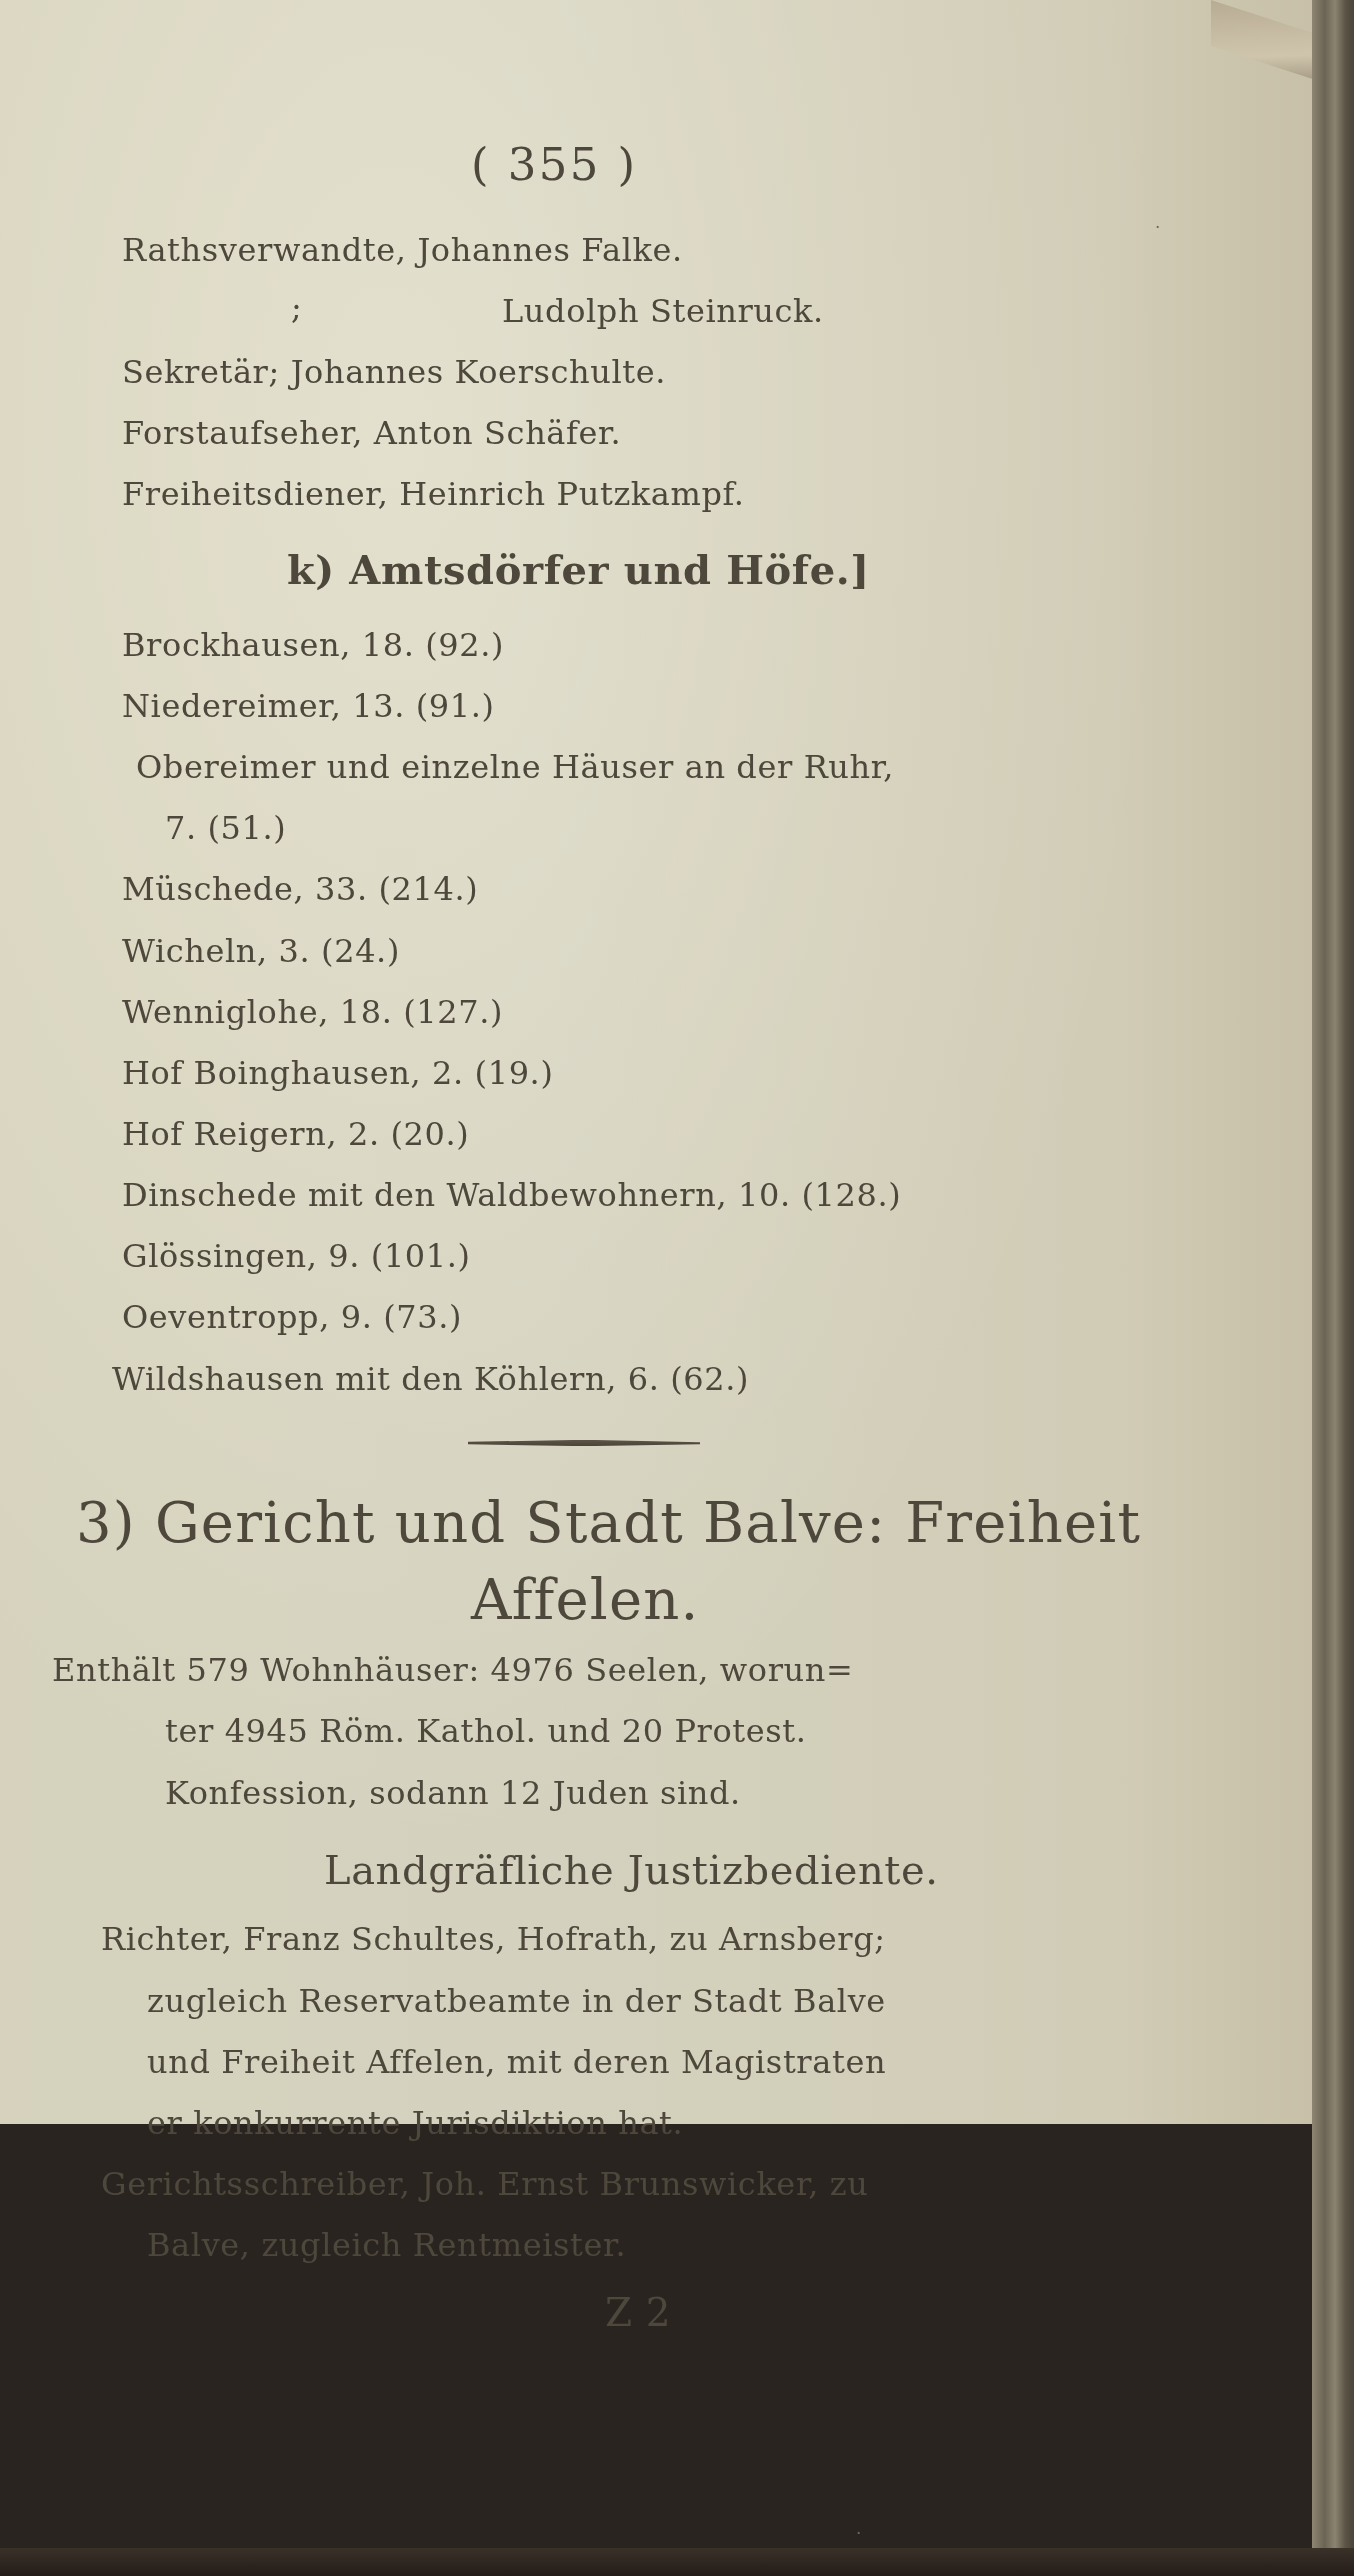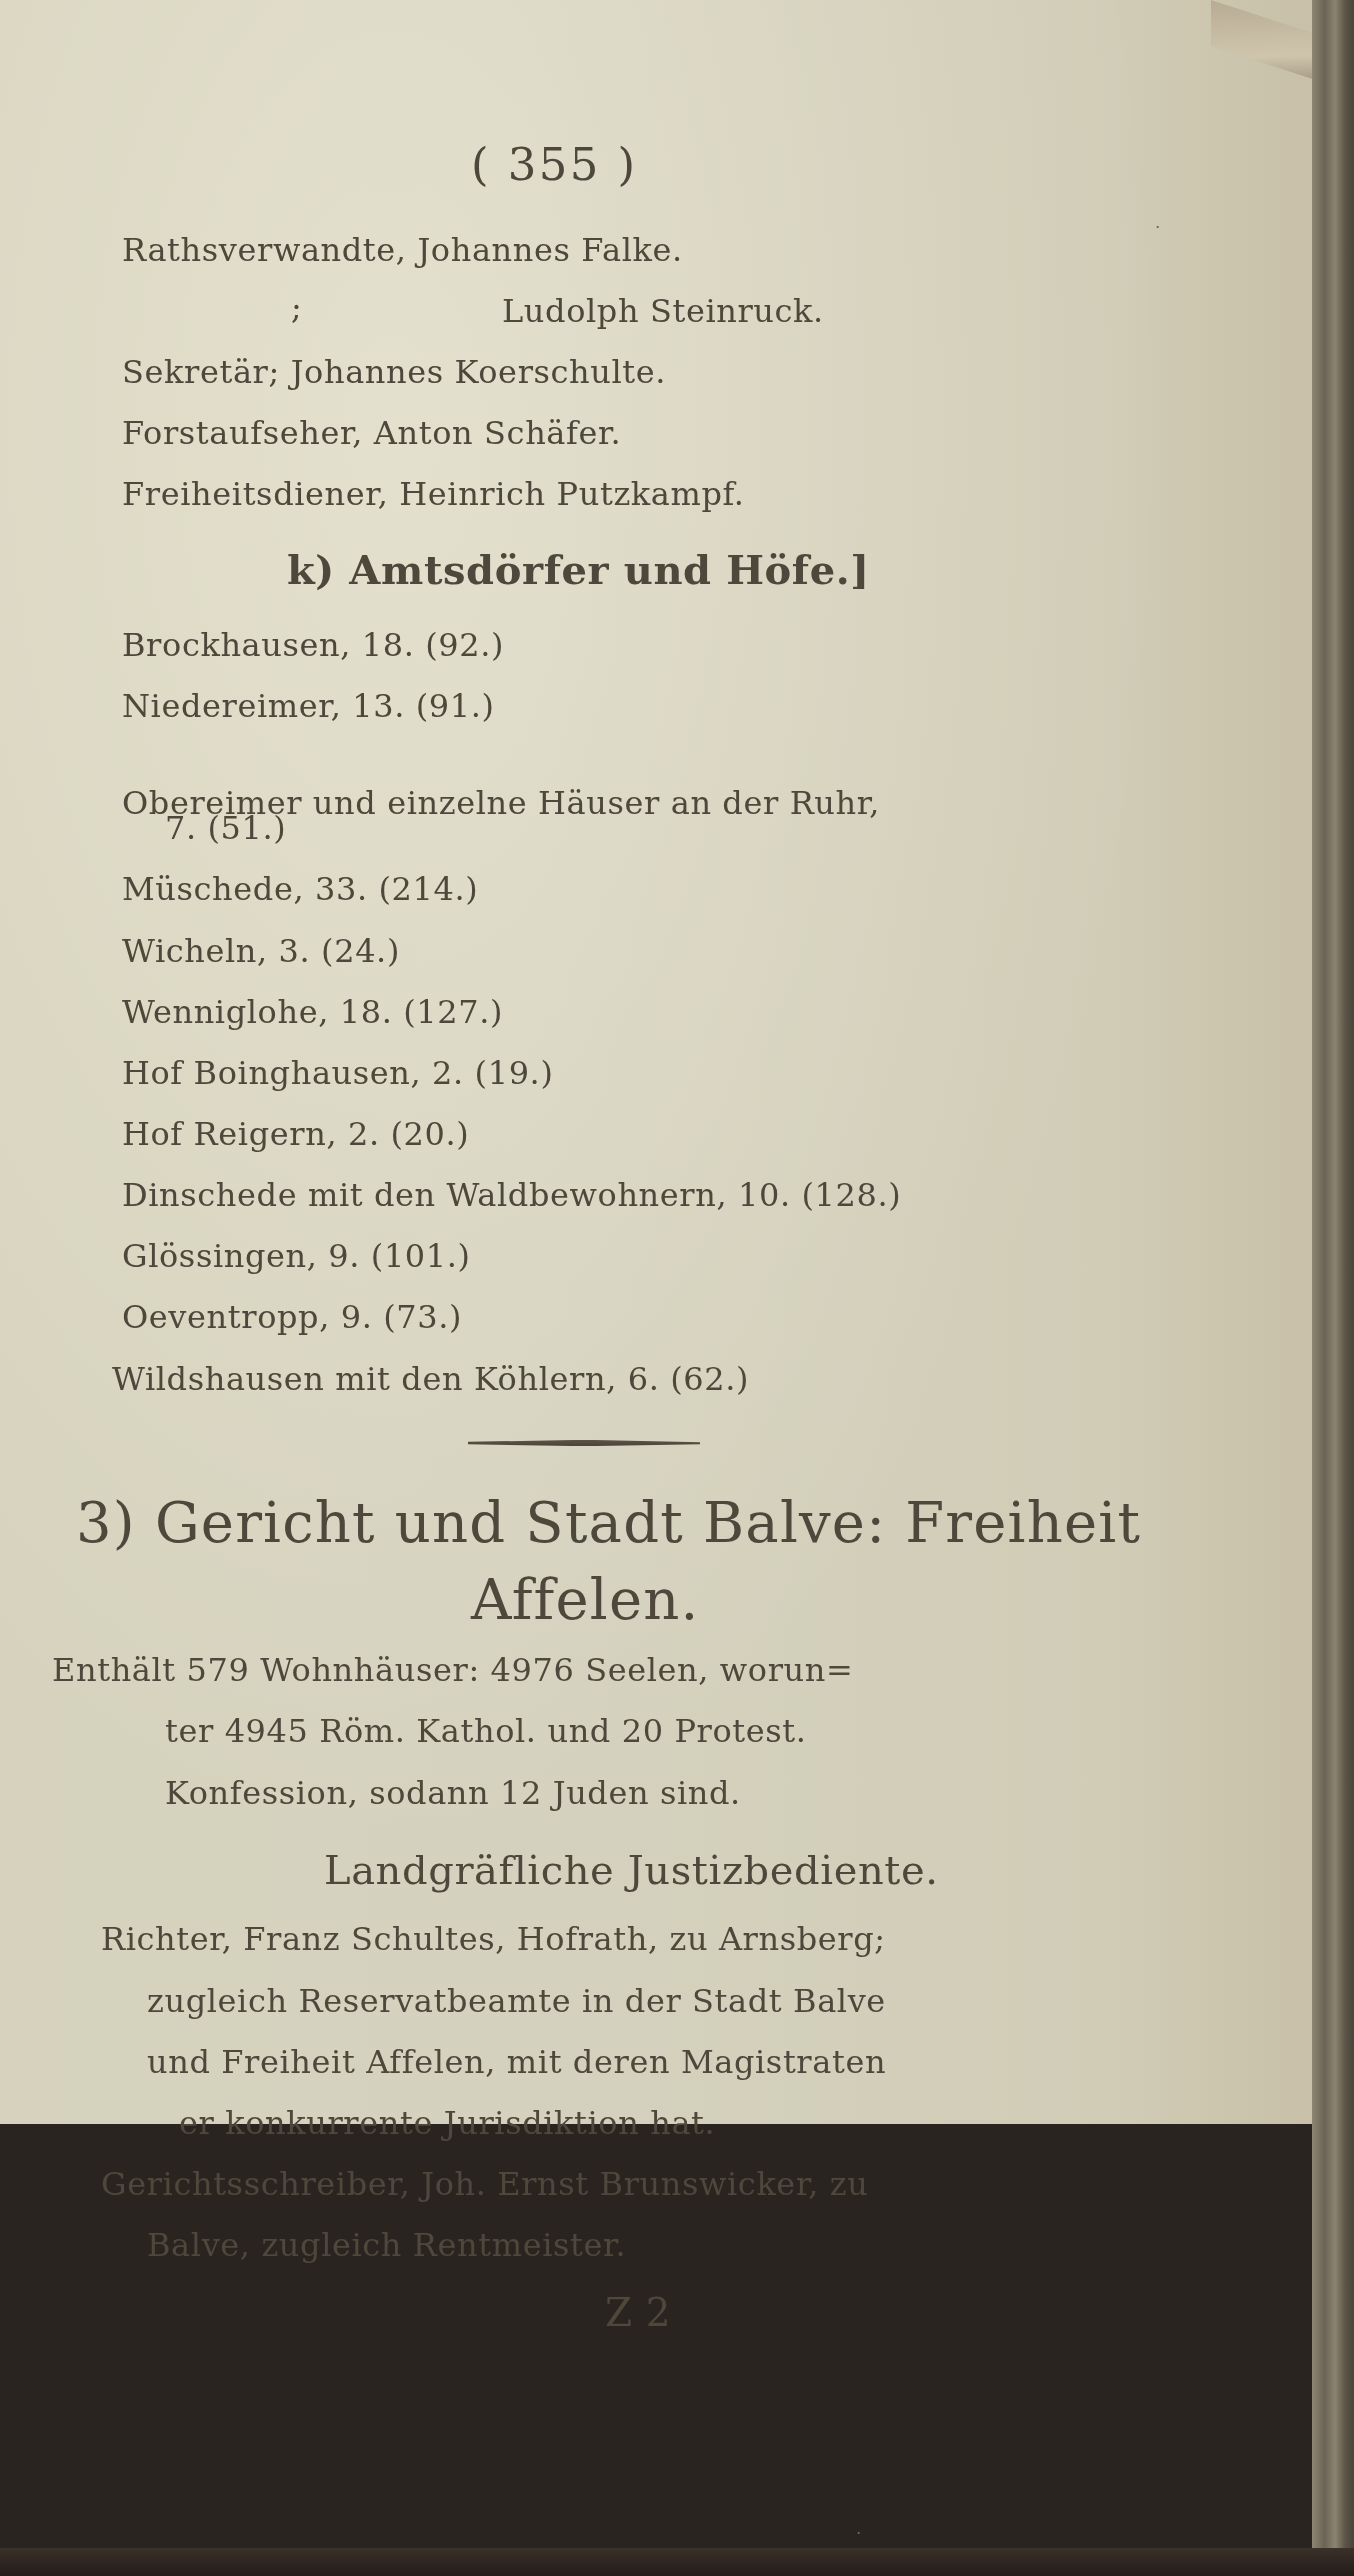--- a/index.html
+++ b/index.html
@@ -55,21 +55,21 @@
   <div class="line ink" style="left:291px; top:292px;">;</div>
   <div class="line ink" style="left:502px; top:295px;">Ludolph Steinruck.</div>
   <div class="line ink" style="left:122px; top:356px;">Sekretär; Johannes Koerschulte.</div>
   <div class="line ink" style="left:122px; top:417px;">Forstaufseher, Anton Schäfer.</div>
   <div class="line ink" style="left:122px; top:478px;">Freiheitsdiener, Heinrich Putzkampf.</div>
 
   <div class="line ink subhead" style="left:287px; top:550px;font-weight:bold;">k) Amtsdörfer und Höfe.]</div>
 
   <div class="line ink" style="left:122px; top:629px;text-align:center;">Brockhausen, 18. (92.)</div>
   <div class="line ink" style="left:122px; top:690px;">Niedereimer, 13. (91.)</div>
-  <div class="line ink" style="left:122px; top:751px;margin-top:36px;">Obereimer und einzelne Häuser an der Ruhr,</div>
+  <div class="line ink" style="left:136px; top:751px;">Obereimer und einzelne Häuser an der Ruhr,</div>
   <div class="line ink" style="left:165px; top:812px;">7. (51.)</div>
   <div class="line ink" style="left:122px; top:873px;">Müschede, 33. (214.)</div>
   <div class="line ink" style="left:122px; top:935px;">Wicheln, 3. (24.)</div>
   <div class="line ink" style="left:122px; top:996px;">Wenniglohe, 18. (127.)</div>
   <div class="line ink" style="left:122px; top:1057px;">Hof Boinghausen, 2. (19.)</div>
   <div class="line ink" style="left:122px; top:1118px;">Hof Reigern, 2. (20.)</div>
   <div class="line ink" style="left:122px; top:1179px;">Dinschede mit den Waldbewohnern, 10. (128.)</div>
   <div class="line ink" style="left:122px; top:1240px;">Glössingen, 9. (101.)</div>
   <div class="line ink" style="left:122px; top:1301px;">Oeventropp, 9. (73.)</div>
   <div class="line ink" style="left:112px; top:1363px;">Wildshausen mit den Köhlern, 6. (62.)</div>
@@ -81,21 +81,21 @@
 
   <div class="line ink" style="left:52px; top:1654px;">Enthält 579 Wohnhäuser: 4976 Seelen, worun=</div>
   <div class="line ink" style="left:165px; top:1715px;">ter 4945 Röm. Kathol. und 20 Protest.</div>
   <div class="line ink" style="left:165px; top:1777px;">Konfession, sodann 12 Juden sind.</div>
 
   <div class="line ink subhead" style="left:324px; top:1850px;">Landgräfliche Justizbediente.</div>
 
   <div class="line ink" style="left:101px; top:1923px;">Richter, Franz Schultes, Hofrath, zu Arnsberg;</div>
   <div class="line ink" style="left:147px; top:1985px;">zugleich Reservatbeamte in der Stadt Balve</div>
   <div class="line ink" style="left:147px; top:2046px;">und Freiheit Affelen, mit deren Magistraten</div>
-  <div class="line ink" style="left:147px; top:2107px;margin-left:32px;">er konkurrente Jurisdiktion hat.</div>
+  <div class="line ink" style="left:147px; top:2107px;">er konkurrente Jurisdiktion hat.</div>
 
   <div class="line ink" style="left:101px; top:2168px;">Gerichtsschreiber, Joh. Ernst Brunswicker, zu</div>
   <div class="line ink" style="left:147px; top:2229px;">Balve, zugleich Rentmeister.</div>
 
   <div class="line ink" style="left:605px; top:2293px; font-size:39px;">Z 2</div>
 
   <div class="stray-mark" style="left:1155px; top:217px;">·</div>
   <div class="stray-mark" style="left:856px; top:2523px;">·</div>
 </div>
 

